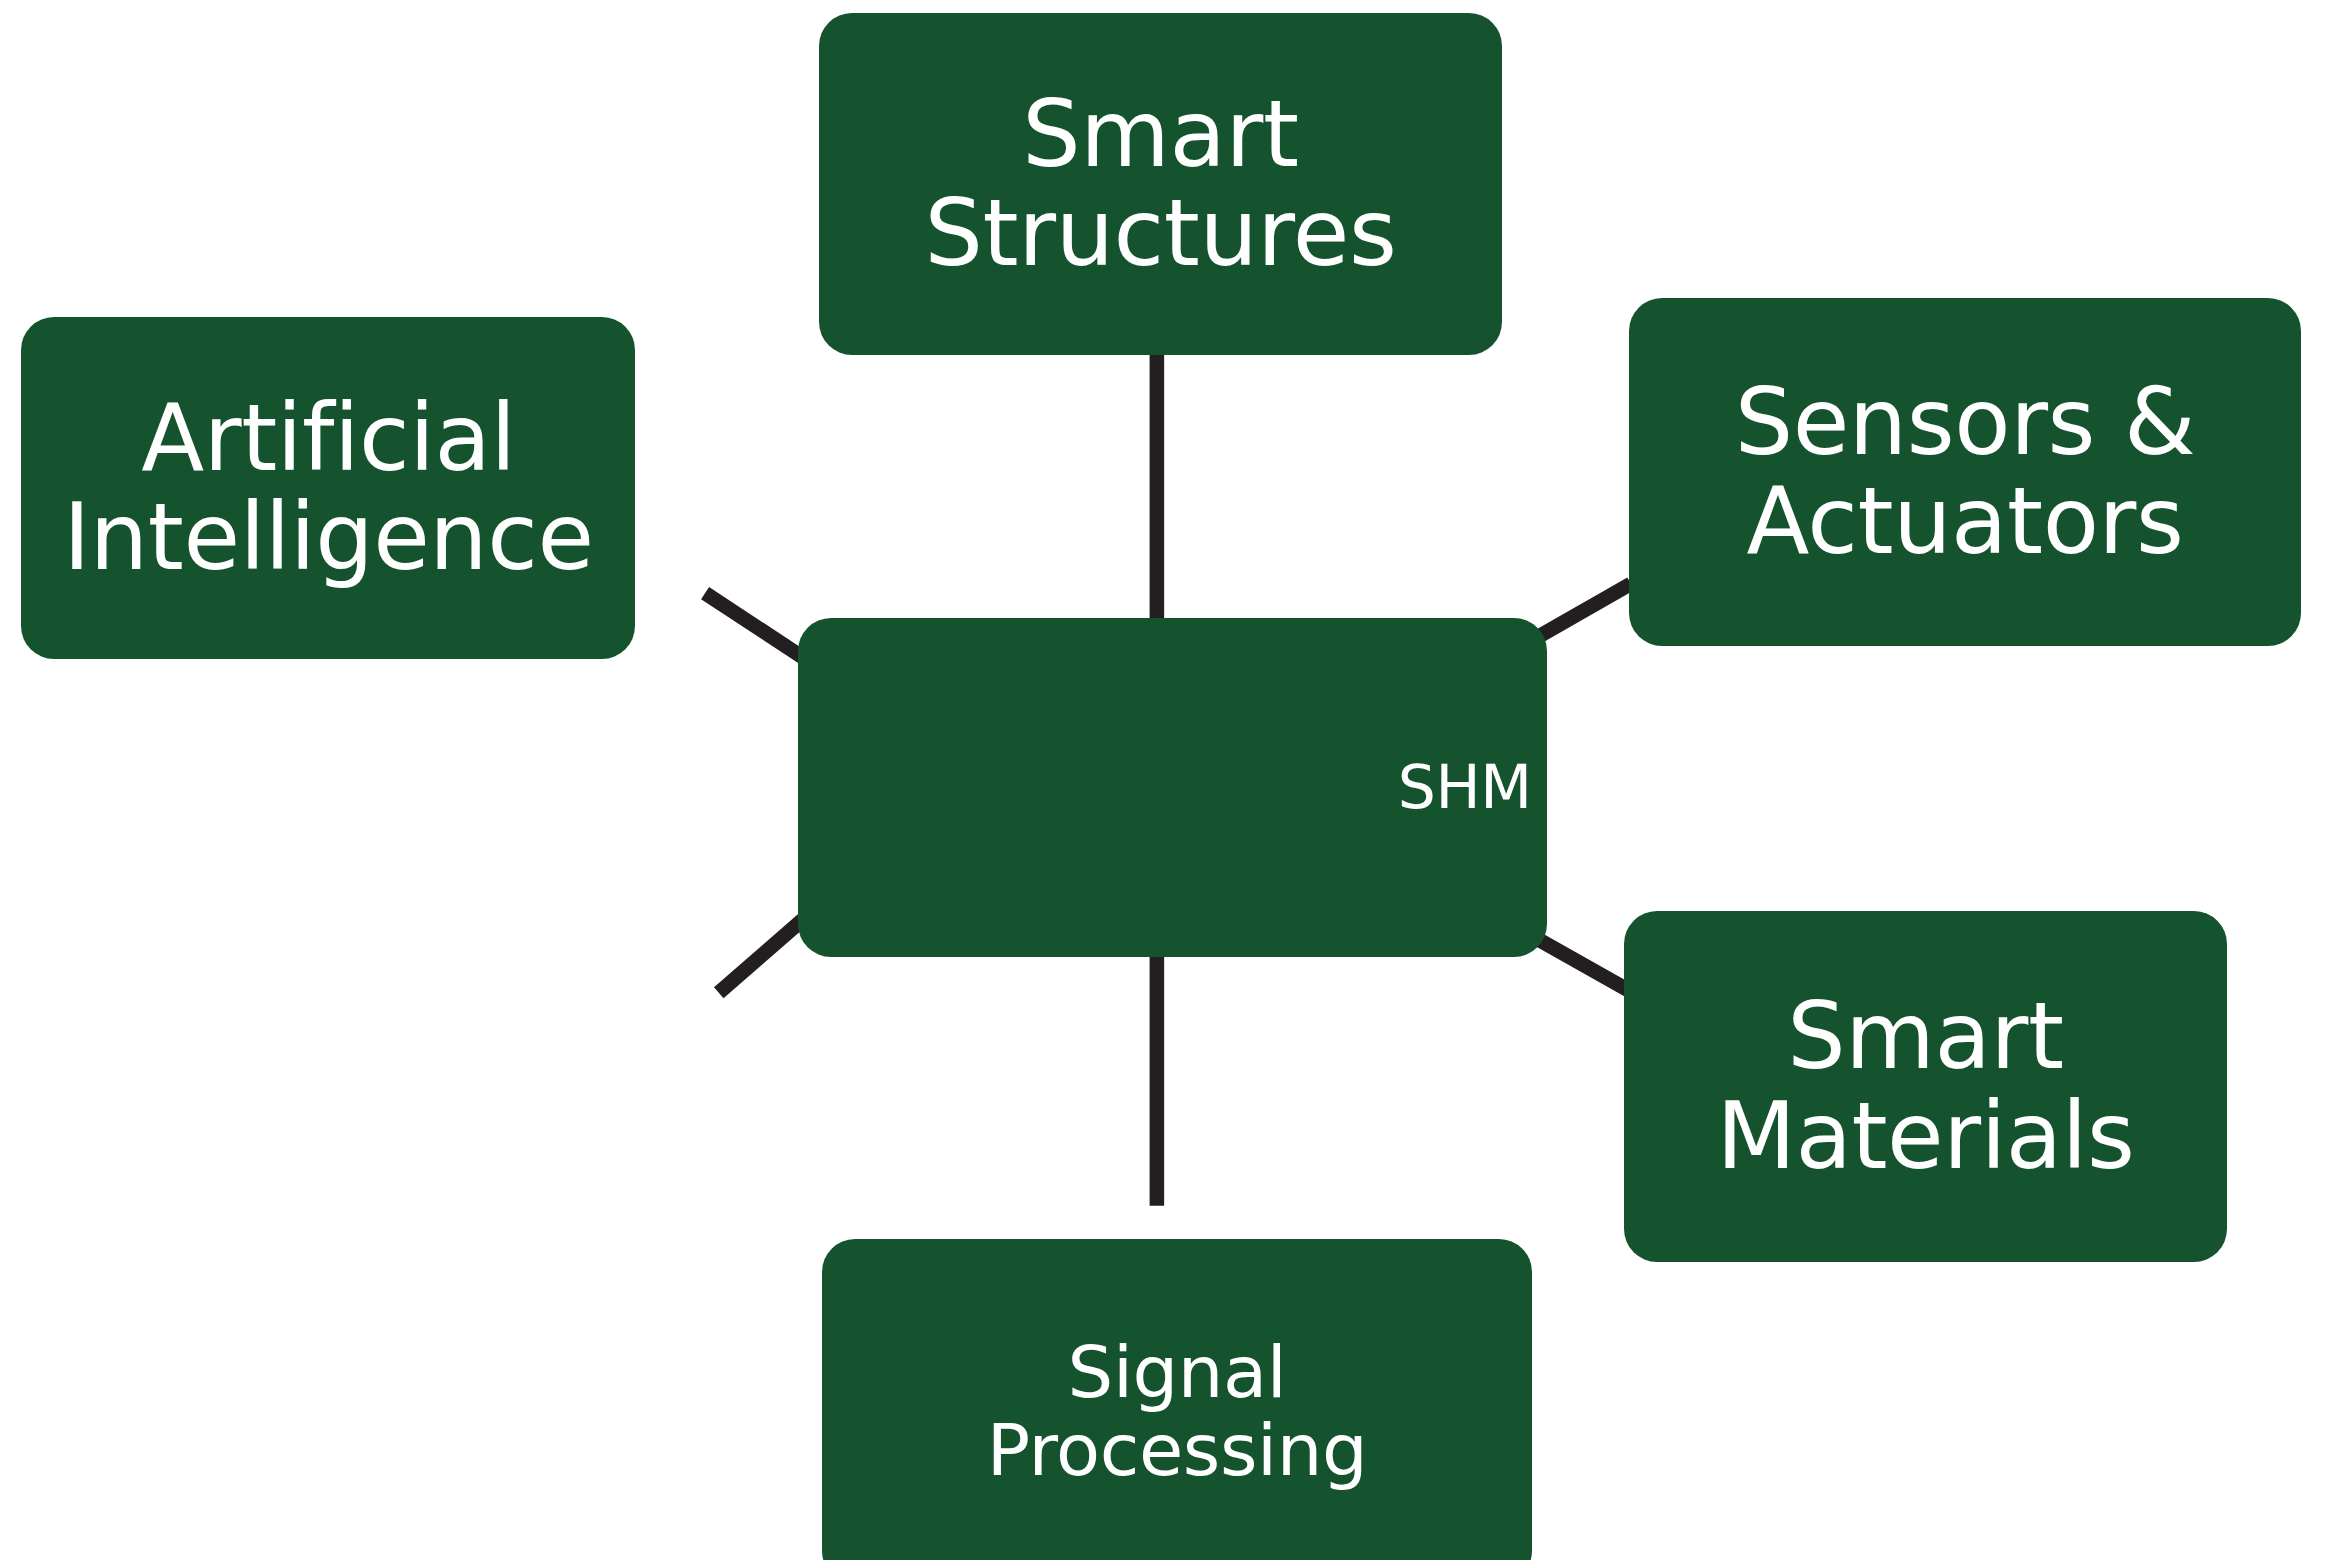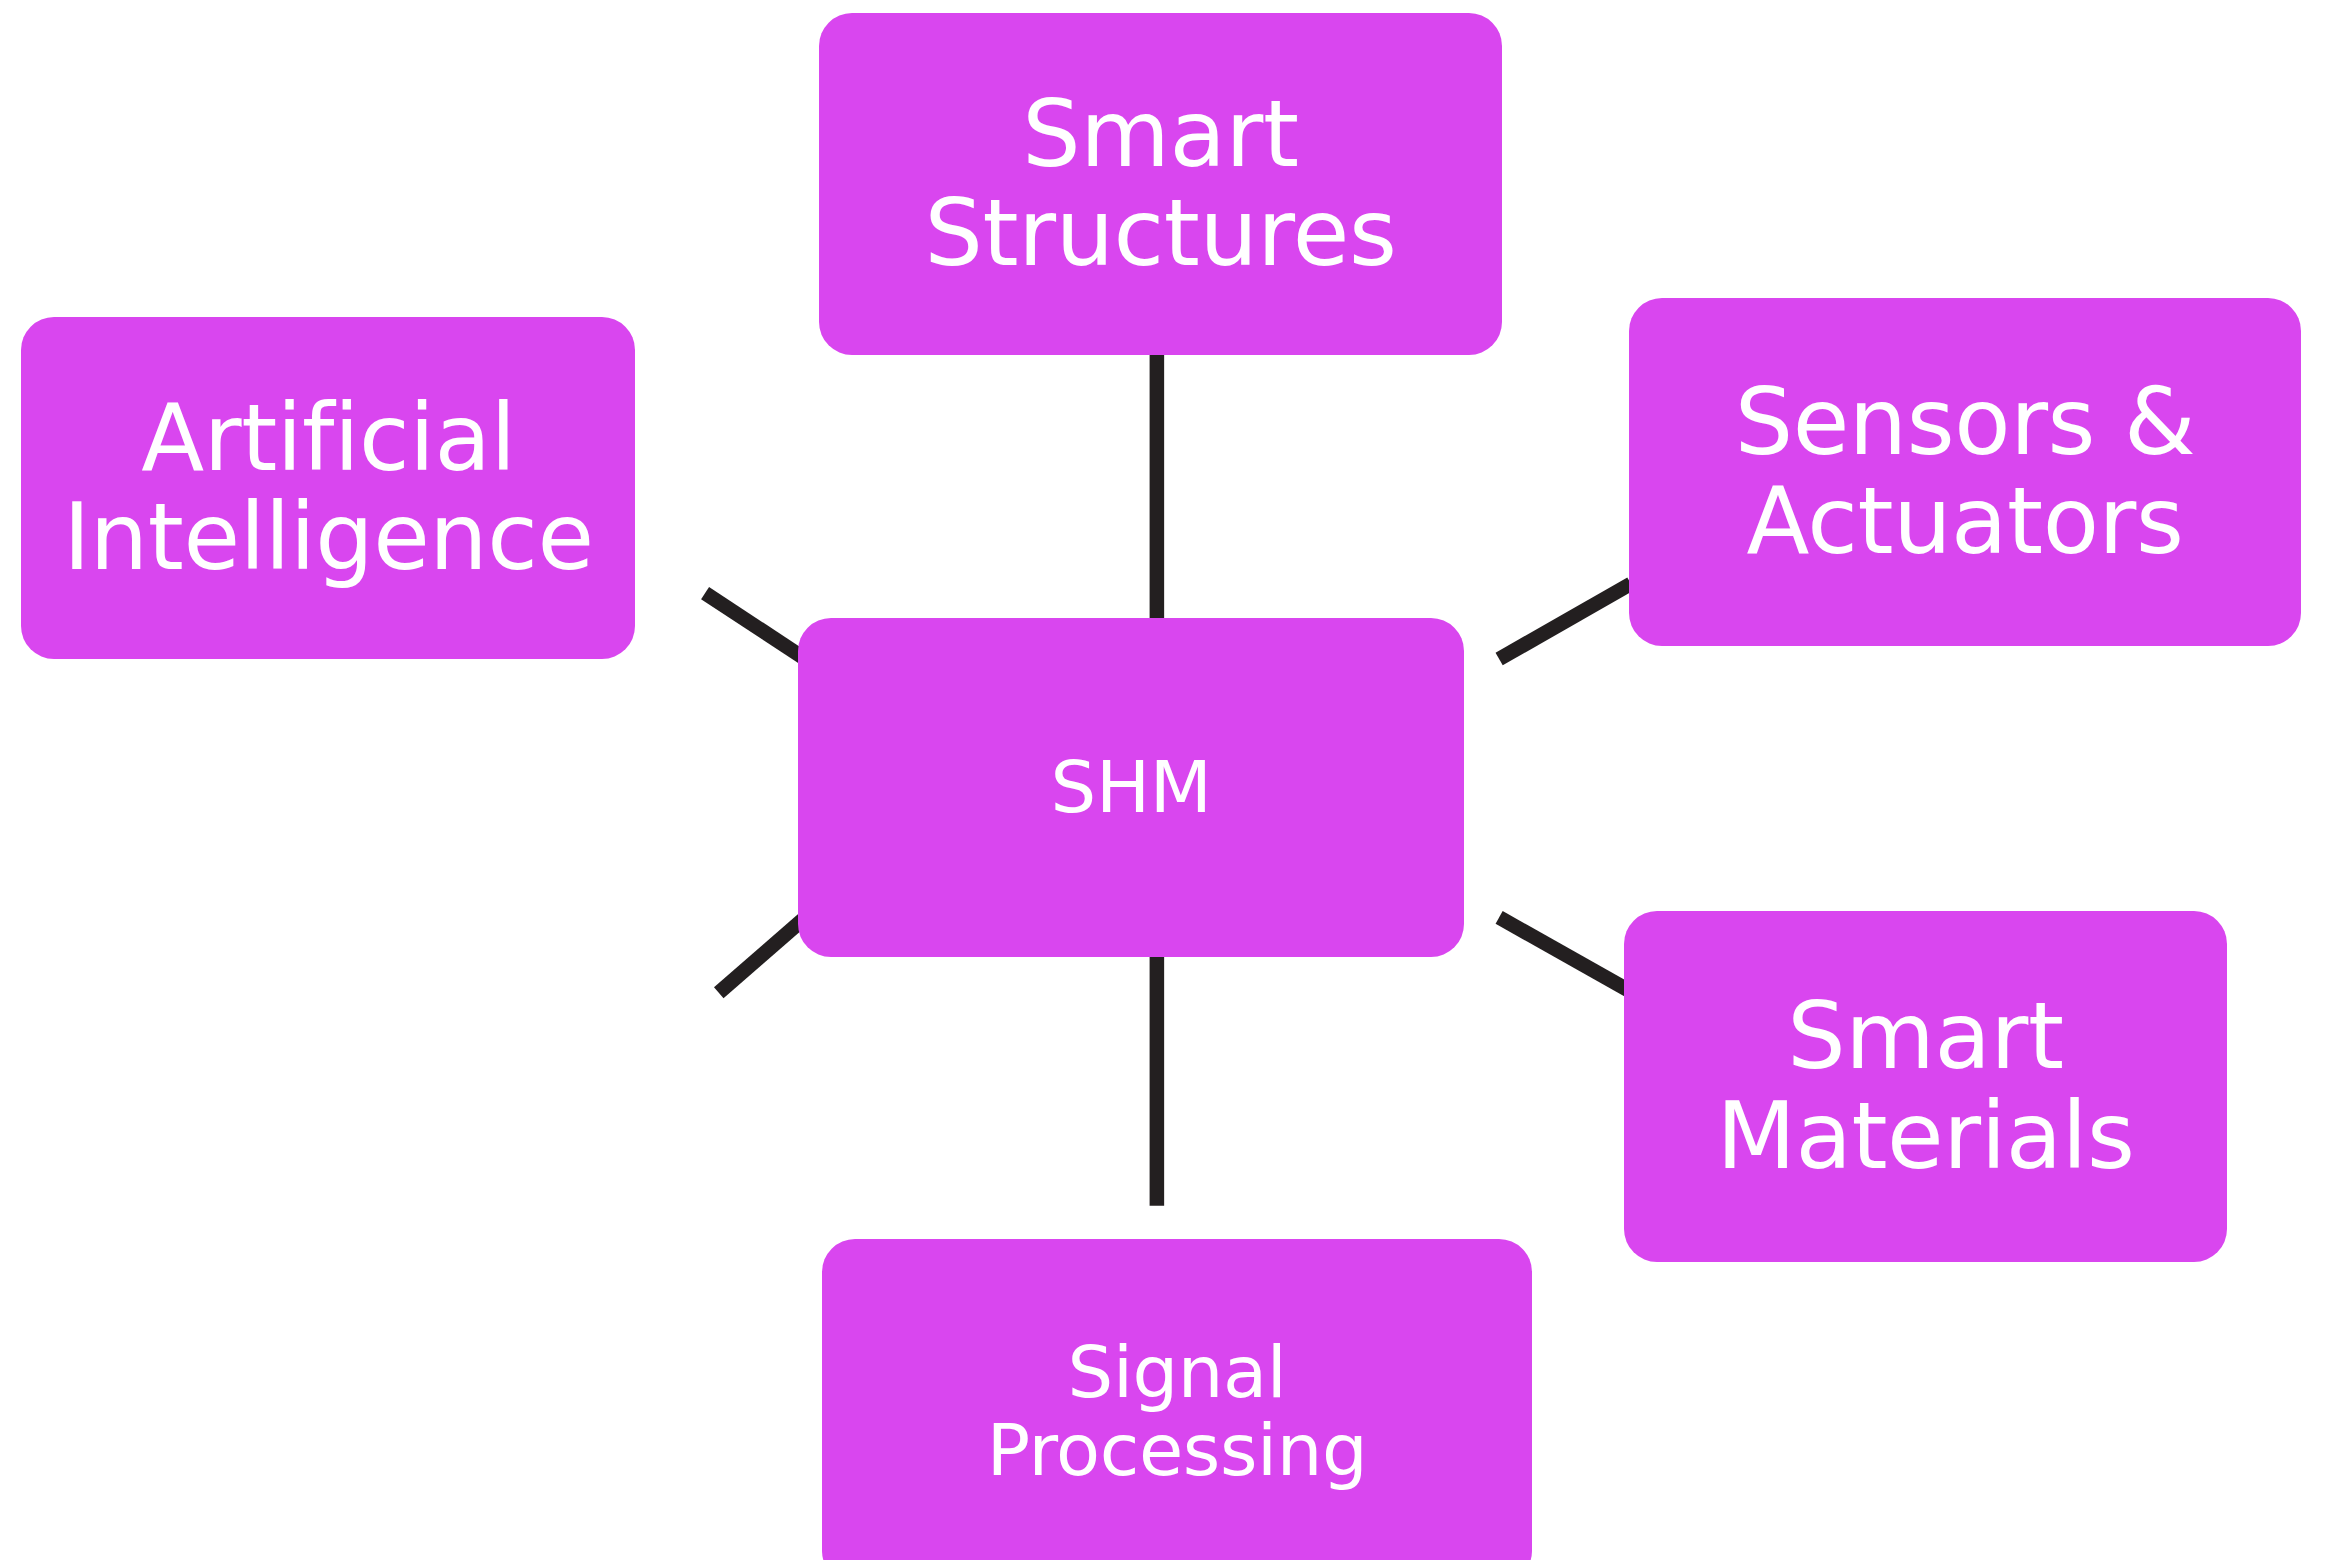--- a/index.html
+++ b/index.html
@@ -18,21 +18,21 @@
   #edge-layer {
     position: absolute;
     left: 0;
     top: 0;
     width: 2330px;
     height: 1561px;
   }
   .node {
     position: absolute;
     box-sizing: border-box;
-    background: #d946ef;
+    background: #14532d;
     border-radius: 33px;
     display: flex;
     align-items: center;
     justify-content: center;
     text-align: center;
     color: #ffffff;
     line-height: 1.08;
     letter-spacing: -0.4px;
     font-weight: 400;
     z-index: 2;
@@ -51,22 +51,23 @@
   #node-artificial-intelligence {
     left: 21.4px;   top: 317px;  width: 614px;  height: 342px;
     font-size: 92px;
   }
   #node-sensors-actuators {
     left: 1629px; top: 298px;  width: 672px;  height: 348px;
     font-size: 92px;
     align-items: center;
   }
   #node-shm {
-    left: 798px;  top: 618px;  width: 666px;  height: 339px;
-    font-size: 72px;
+    left: 798px;  top: 618px;  width: 749px;  height: 339px;
+    font-size: 60px;
+    justify-content: flex-end;
   }
   #node-computation {
     left: 39px;   top: 929px; width: 693px;  height: 347px;
     font-size: 92px;
   }
   #node-smart-materials {
     left: 1624px; top: 911px; width: 603px;  height: 351px;
     font-size: 92px;
   }
   #node-signal-processing {

